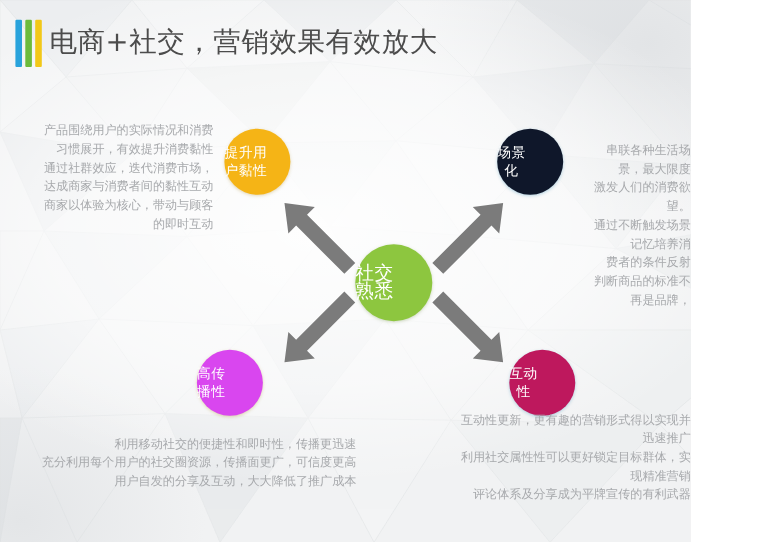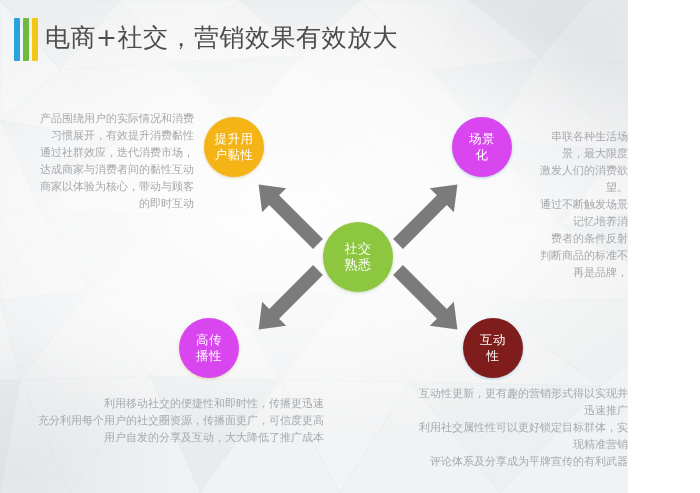--- a/index.html
+++ b/index.html
@@ -79,86 +79,85 @@
     left: 0;
     top: 0;
     width: 700px;
     height: 493px;
   }
   .bubble {
     position: absolute;
     border-radius: 50%;
     display: flex;
     align-items: center;
-    justify-content: center;
     text-align: center;
     color: #ffffff;
     font-size: 12.5px;
     line-height: 16px;
     letter-spacing: 0.5px;
   }
   .bubble .lbl {
     display: block;
     white-space: pre-line;
   }
   #bubble-center {
     left: 323px;
     top: 222px;
     width: 70px;
     height: 70px;
     background: #8dc63f;
     box-shadow: 0 1px 3px rgba(120,150,80,0.35);
-    font-size: 13px;
+    font-size: 17px;
   }
   #bubble-retention {
     left: 204px;
     top: 117px;
     width: 60px;
     height: 60px;
     background: #f5b416;
     box-shadow: 0 1px 3px rgba(170,130,20,0.3);
   }
   #bubble-scenario {
     left: 452px;
     top: 117px;
     width: 60px;
     height: 60px;
-    background: #d946ef;
+    background: #0f172a;
     box-shadow: 0 1px 3px rgba(20,120,170,0.3);
   }
   #bubble-spread {
     left: 179px;
     top: 318px;
     width: 60px;
     height: 60px;
     background: #d946ef;
     box-shadow: 0 1px 3px rgba(170,130,20,0.3);
   }
   #bubble-interaction {
     left: 463px;
     top: 318px;
     width: 60px;
     height: 60px;
-    background: #7f1d1d;
+    background: #be185d;
     box-shadow: 0 1px 3px rgba(20,120,170,0.3);
   }
 
   
   .caption {
     position: absolute;
     color: #a7a9ac;
     font-size: 11px;
     line-height: 17px;
     white-space: pre-line;
     text-align: right;
   }
   #caption-top-left   { left: 40px;  top: 110px; }
   #caption-top-right  { left: 536px; top: 112px; margin-top: 16px; }
   #caption-bot-left   { left: 38px;  top: 395px; }
-  #caption-bot-right  { left: 413px; top: 385px; }
+  #caption-bot-right  { left: 413px; top: 373px; }
 </style>
 </head>
 <body>
 
 <div id="slide">
 
   <svg id="bg-poly" viewBox="0 0 700 493" preserveAspectRatio="none">
     <rect x="0" y="0" width="700" height="493" fill="#f1f2f3"></rect>
     <g stroke="#e4e6e8" stroke-width="0.7" fill="none" opacity="0.95">
       <polygon points="0,0 120,0 60,70" fill="#eceef0"></polygon>

